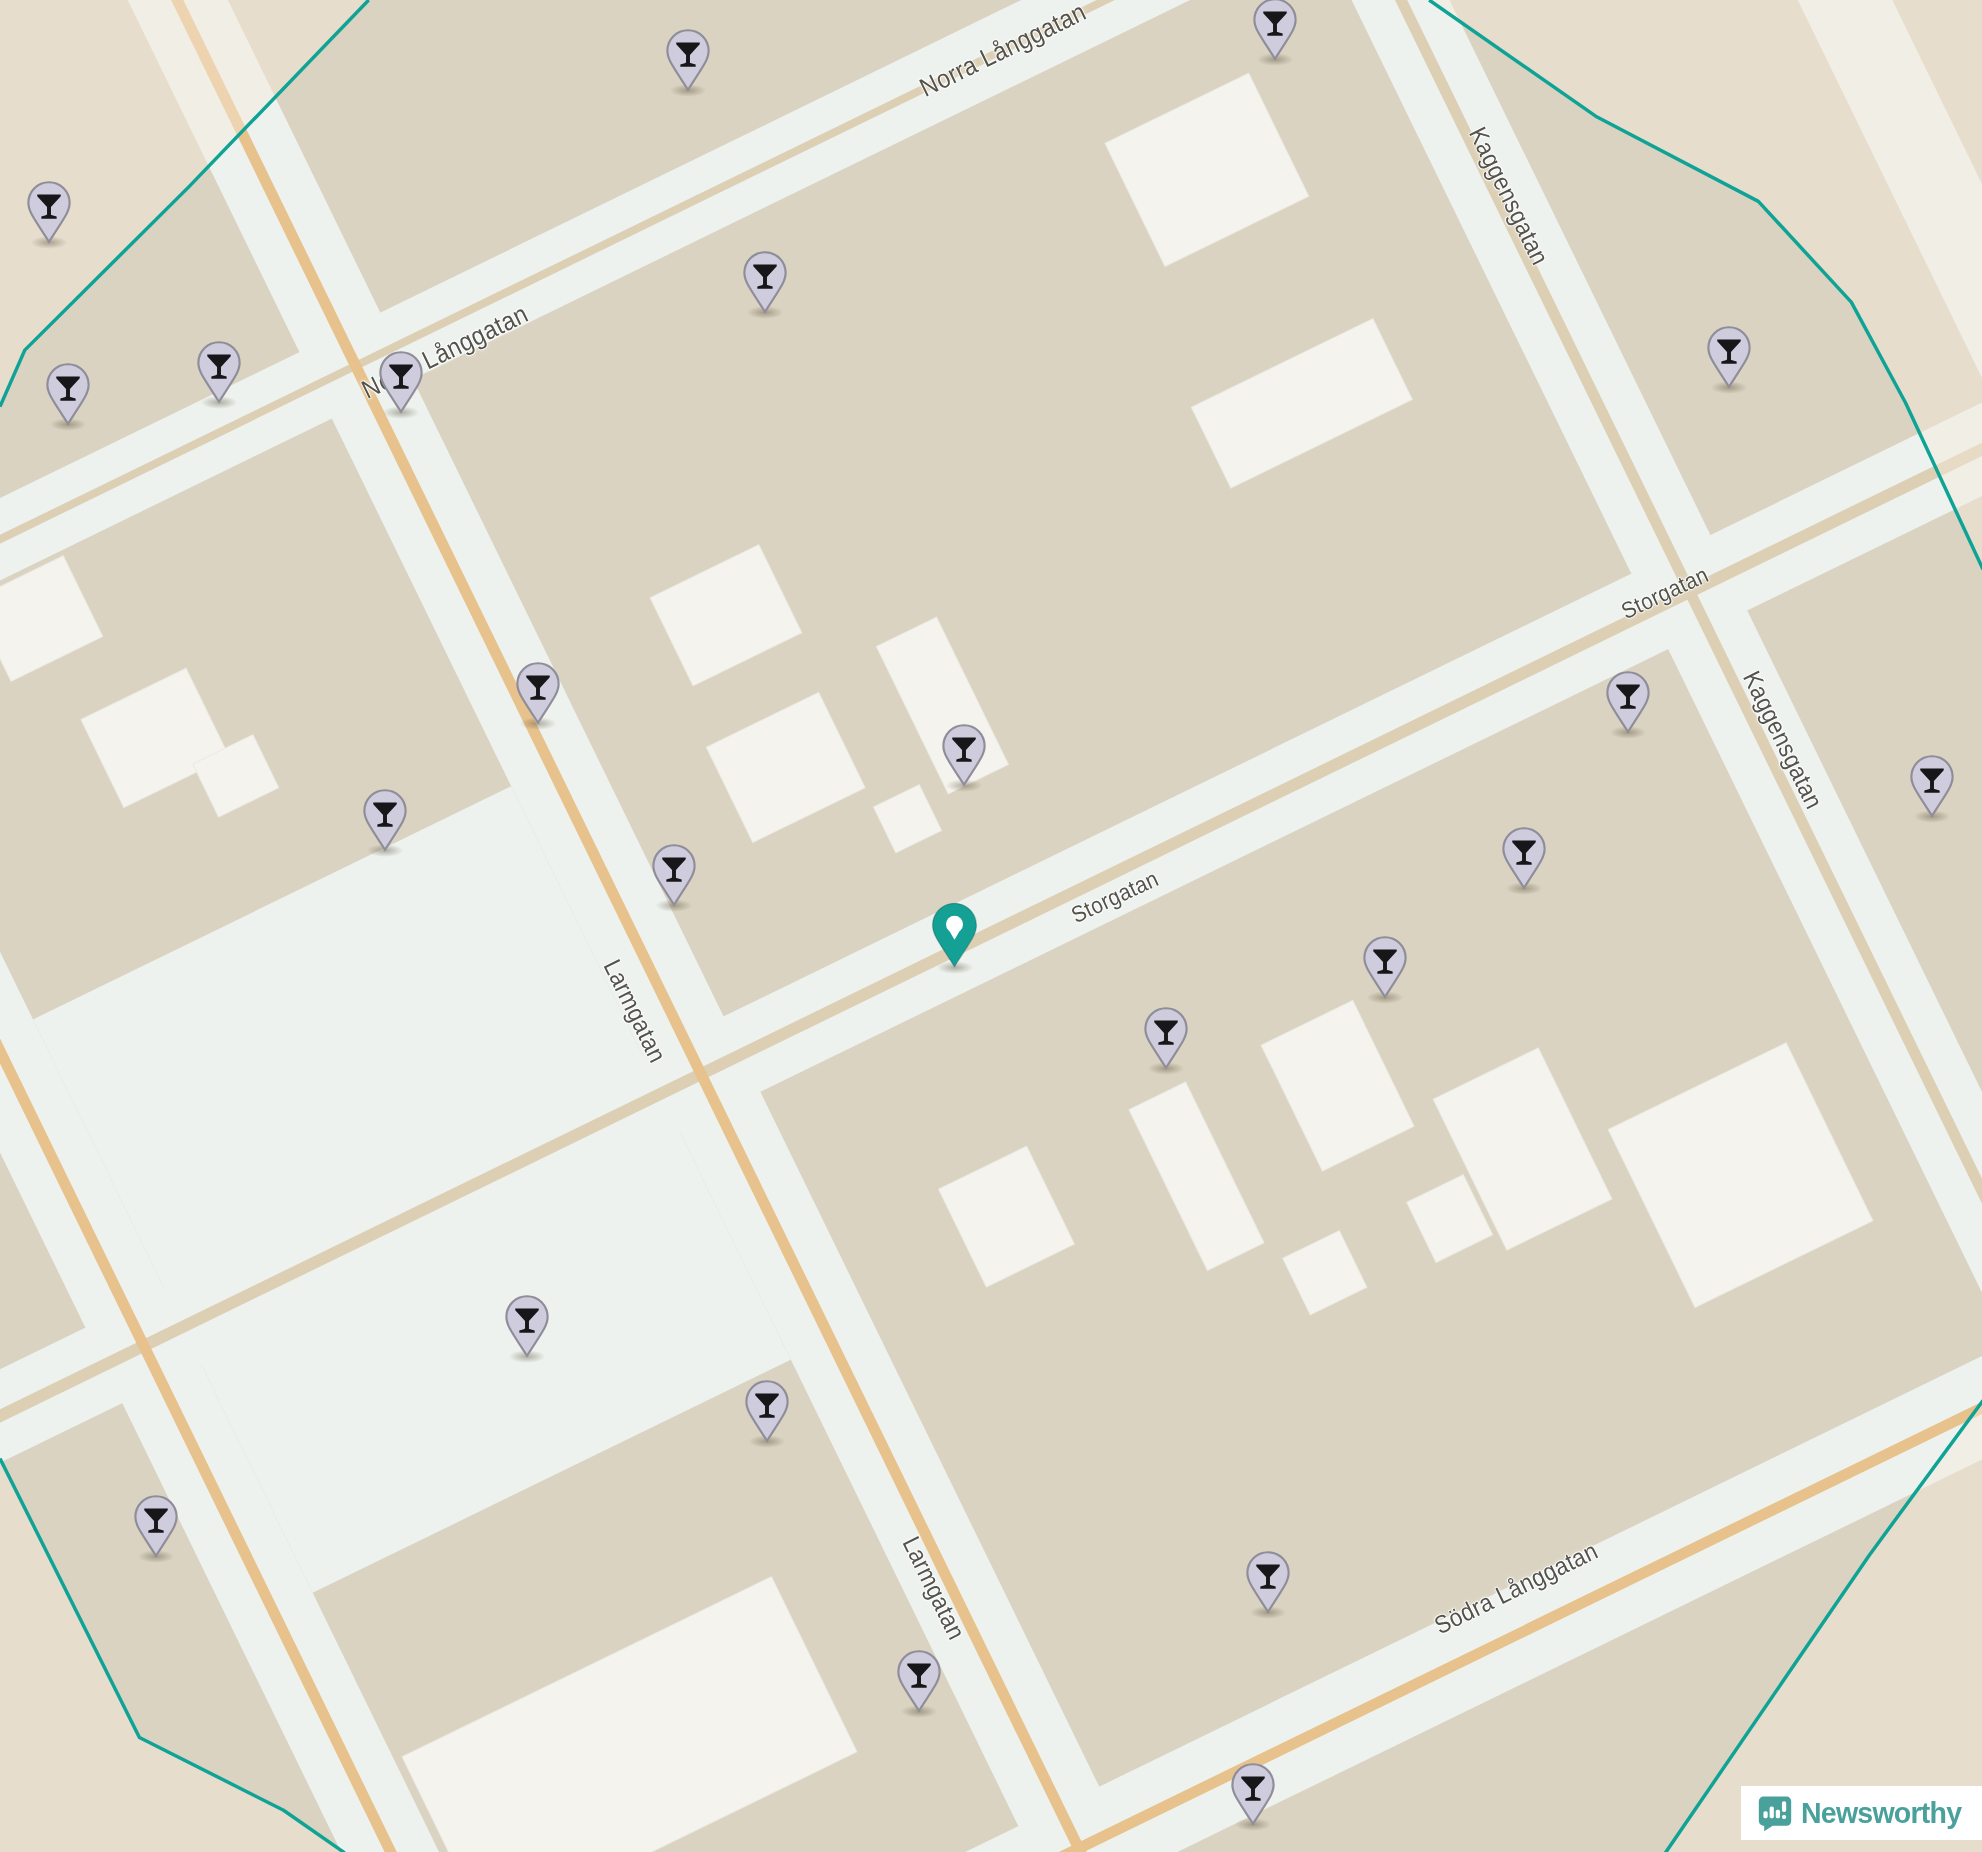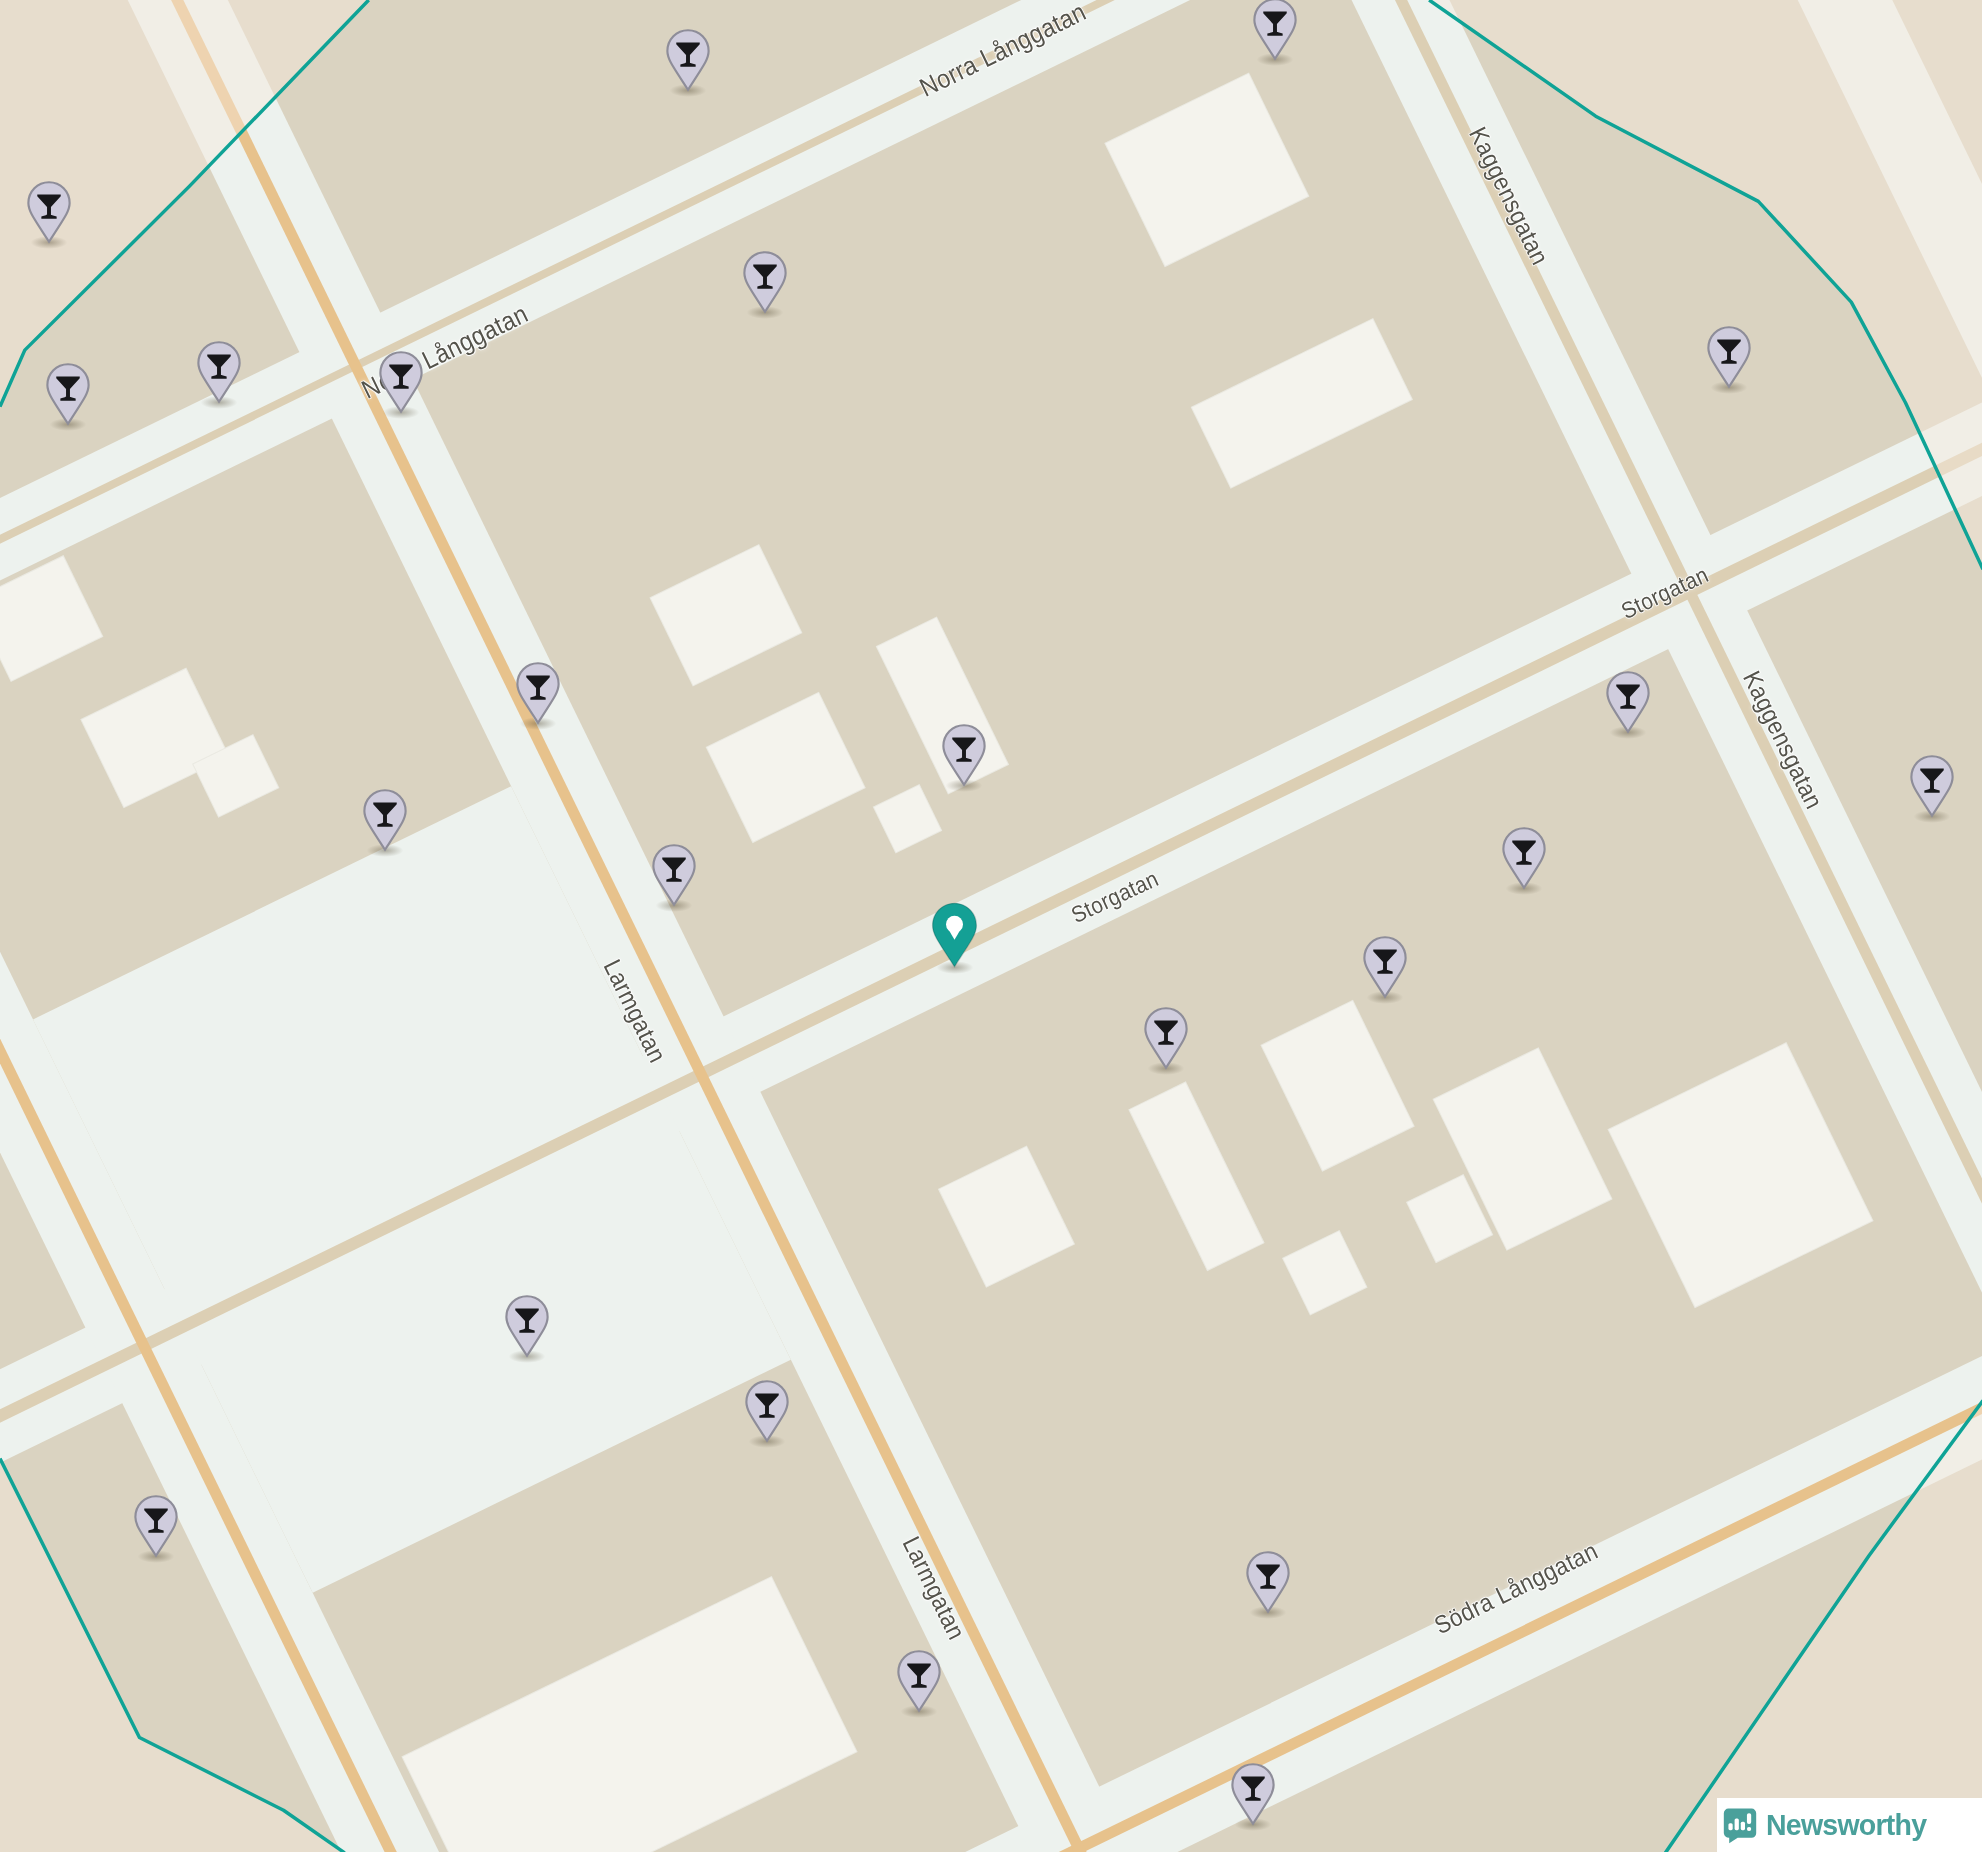--- a/index.html
+++ b/index.html
@@ -35,22 +35,22 @@
   .pin{position:absolute;width:48px;height:64px;cursor:pointer;}
   .pin.primary{width:51px;height:68px;}
   .pin svg{position:relative;z-index:2;display:block;}
   .pin .shadow{
     position:absolute;left:50%;bottom:-5.4px;transform:translateX(-50%);
     width:37px;height:13px;border-radius:50%;z-index:1;
     background:radial-gradient(ellipse at center, rgba(70,60,35,.38) 0%, rgba(70,60,35,0) 70%);
   }
   
   .watermark{
-    position:absolute;right:0;bottom:0;z-index:30;height:54px;width:266px;
-    background:var(--logo_bg,#fff);display:flex;align-items:center;gap:7.7px;padding-left:5px;
+    position:absolute;right:0;bottom:12px;z-index:30;height:54px;width:242px;
+    background:var(--logo_bg,#fff);display:flex;align-items:center;gap:7.7px;padding-left:16px;
     box-sizing:border-box;
   }
   .watermark-text{
     color:var(--logo_teal,#4aa09b);font-weight:700;font-size:30px;letter-spacing:-0.8px;
     transform:scaleX(.95);transform-origin:left center;
   }
 </style>
 </head>
 <body>
 

